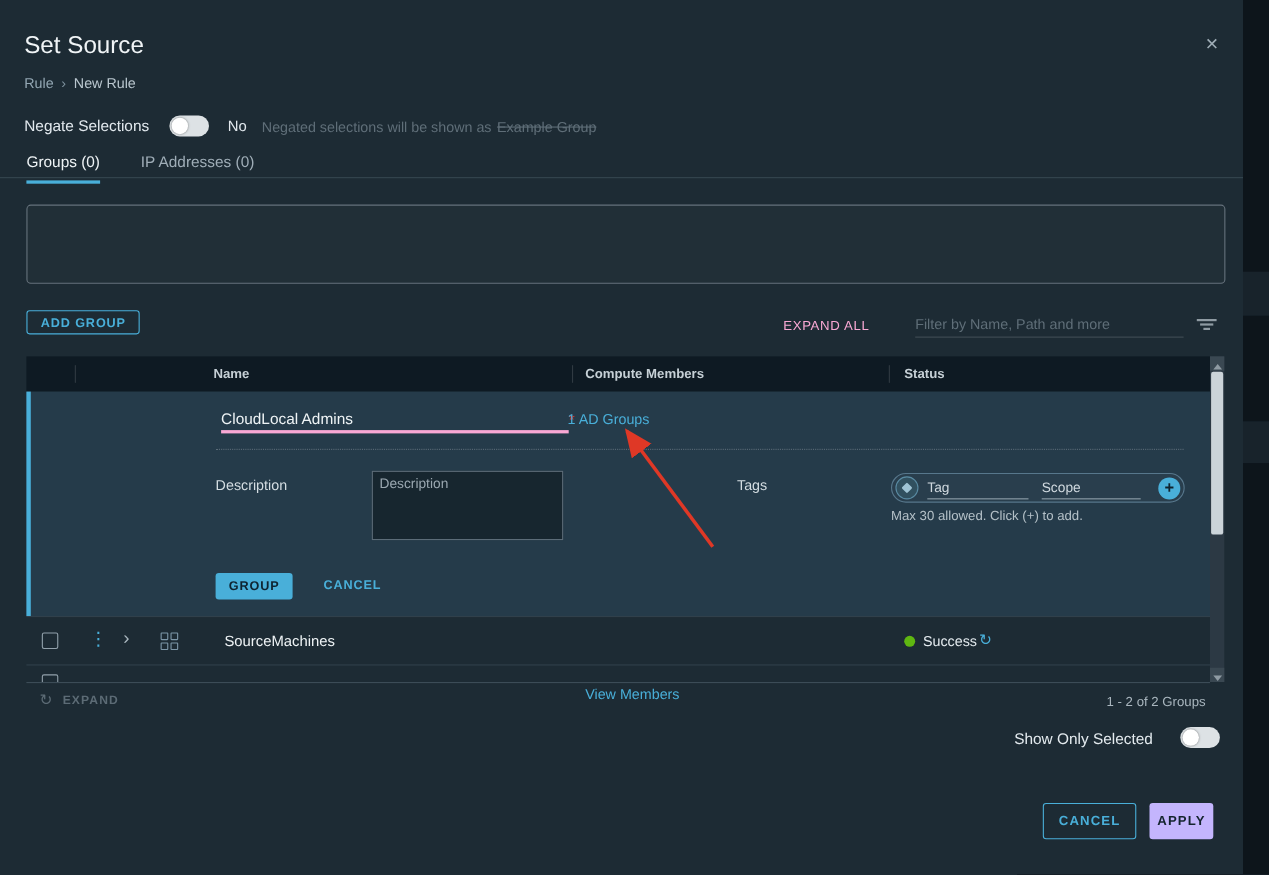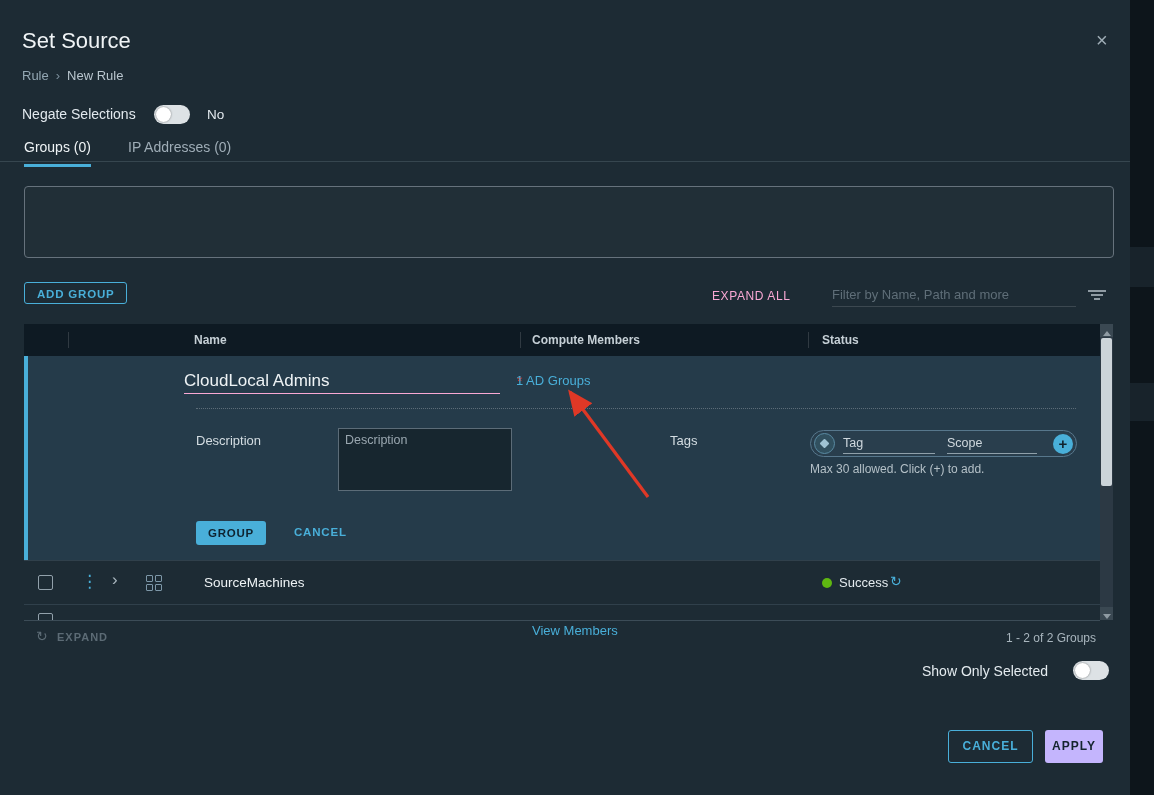--- a/index.html
+++ b/index.html
@@ -61,21 +61,21 @@
   
   .scrollbar { left:1100px; top:324px; width:13px; height:296px; background:#2c3944; }
   .scrollbar .arrow { position:absolute; left:0; width:13px; height:13px; background:#3a4852; text-align:center; }
   .scrollbar .arrow-up { top:0; } .scrollbar .arrow-down { bottom:0; }
   .scrollbar .tri-up { display:inline-block; margin-top:4px; width:0;height:0;border-left:4px solid transparent;border-right:4px solid transparent;border-bottom:5px solid #8f9ba3; }
   .scrollbar .tri-down { display:inline-block; margin-top:4px; width:0;height:0;border-left:4px solid transparent;border-right:4px solid transparent;border-top:5px solid #8f9ba3; }
   .scrollbar .thumb { position:absolute; left:1px; top:14px; width:11px; height:148px; background:#ccd4d9; border-radius:2px; }
 
   
   .edit-row { left:24px; top:356px; width:1076px; height:204px; background:#253b4a; border-left:4px solid #49afd9; }
-  .edit-row .name-input { position:absolute; left:156px; top:12px; width:316px; height:26px; background:transparent; border:none; border-bottom:1px solid #f9a8d4; color:#eef3f5; font-size:17px; font-family:inherit; outline:none; }
+  .edit-row .name-input { position:absolute; left:173px; top:12px; width:316px; height:26px; background:transparent; border:none; border-bottom:3px solid #f9a8d4; color:#eef3f5; font-size:14px; font-family:inherit; outline:none; }
   .edit-row .req { position:absolute; left:489px; top:17px; color:#e0352b; font-size:14px; }
   .edit-row .ad-link { position:absolute; left:488px; top:17px; color:#49afd9; font-size:13px; cursor:pointer; }
   .edit-row .dotted { position:absolute; left:168px; top:52px; width:880px; border-top:1px dotted #5c6c78; }
   .edit-row .desc-label { position:absolute; left:168px; top:77px; font-size:13px; color:#d4dde2; }
   .edit-row .desc-area { position:absolute; left:310px; top:72px; width:174px; height:63px; background:#17262f; border:1px solid #5c6c78; color:#dfe7ec; font-size:12.5px; font-family:inherit; padding:4px 6px; resize:none; outline:none; }
   .edit-row .desc-area::placeholder { color:#9aa7b0; }
   .edit-row .tags-label { position:absolute; left:642px; top:77px; font-size:13px; color:#d4dde2; }
   .tag-pill { position:absolute; left:782px; top:74px; width:267px; height:27px; border:1px solid #57778c; border-radius:14px; display:flex; align-items:center; background:rgba(255,255,255,0.02); }
   .tag-circle { margin-left:3px; width:21px; height:21px; border-radius:50%; background:#31505f; border:1px solid #5a8ba3; position:relative; flex:0 0 auto; }
   .tag-circle i { position:absolute; left:6px; top:6px; width:7px; height:7px; background:#9fc3d4; transform:rotate(45deg); border-radius:1px; }
@@ -138,20 +138,23 @@
 
   <div class="abs breadcrumb">
     <span>Rule</span><span class="sep">›</span><span class="current">New Rule</span>
   </div>
 
   <div class="abs negate-label">Negate Selections</div>
   <div class="toggle toggle-negate">
     <div class="knob"></div>
   </div>
   <div class="abs negate-value">No</div>
+  <div class="abs negate-hint">
+    <span>Negated selections will be shown as</span><span class="strike">Example Group</span>
+  </div>
 
   <div class="tab tab-groups">Groups (0)</div>
   <div class="tab tab-ip">IP Addresses (0)</div>
   <div class="abs tabs-divider"></div>
 
   <div class="abs selection-box"></div>
 
   <button class="abs btn-add-group">ADD GROUP</button>
   <div class="abs expand-all">EXPAND ALL</div>
   <input class="abs filter-input" placeholder="Filter by Name, Path and more" style="">

